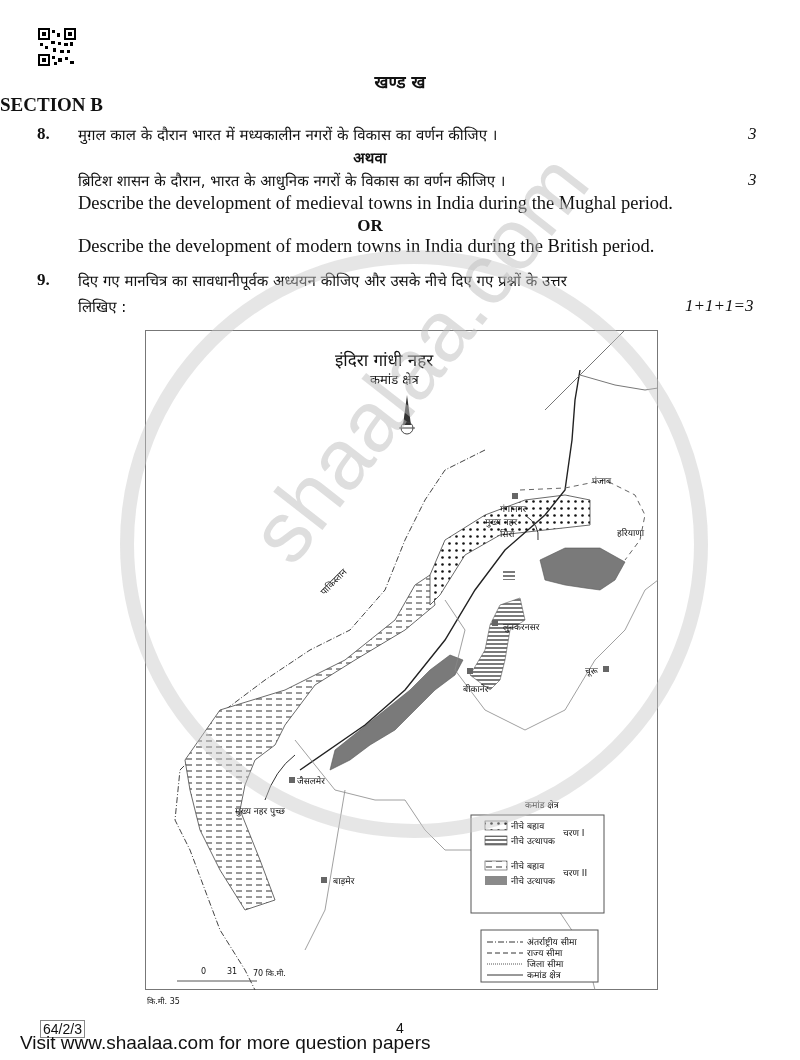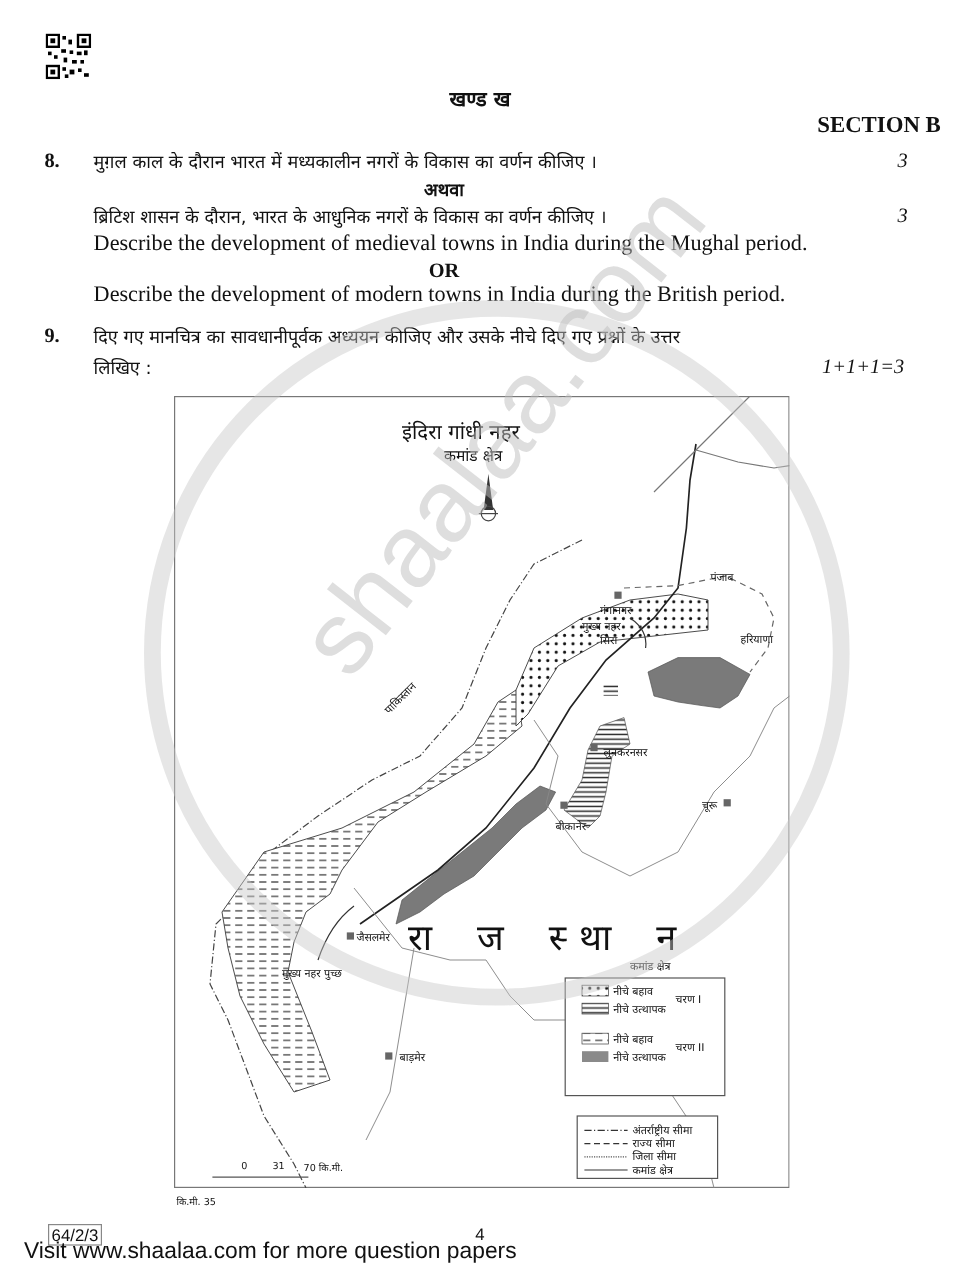--- a/index.html
+++ b/index.html
@@ -1,21 +1,21 @@
 <!DOCTYPE html>
 <html><head>
 <meta charset="utf-8">
 <style>
   html, body { margin:0; padding:0; background:#ffffff; }
   body { width:800px; height:1060px; position:relative; overflow:hidden;
          font-family: "DejaVu Serif", "Liberation Serif", serif; color:#111; }
   .abs { position:absolute; }
   .qr { left:38px; top:28px; width:38px; height:38px; }
   .hdr-hi { left:0; width:800px; top:70px; text-align:center; font-size:17px; font-weight:bold; font-family:"DejaVu Sans", sans-serif; }
-  .hdr-en { left:0; width:784px; top:94px; text-align:right; font-size:19px; font-weight:bold; font-family:"Liberation Serif", serif; }
+  .hdr-en { left:0; width:784px; top:94px; text-align:left; font-size:19px; font-weight:bold; font-family:"Liberation Serif", serif; }
   .qnum { font-weight:bold; font-size:17px; font-family:"Liberation Serif", serif; }
   .hi { font-family:"DejaVu Sans", sans-serif; font-size:15px; }
   .en { font-family:"Liberation Serif", serif; font-size:18.5px; }
   .marks { font-family:"Liberation Serif", serif; font-style:italic; font-size:17px; }
   .center { left:0; width:740px; text-align:center; }
   .or { font-weight:bold; font-family:"Liberation Serif", serif; font-size:17px; }
   .orhi { font-weight:bold; font-family:"DejaVu Sans", sans-serif; font-size:15px; }
   .map { left:145px; top:330px; width:513px; height:504px; }
   .map-title { font-family:"DejaVu Sans", sans-serif; font-size:17px; }
   .map-sub { font-family:"DejaVu Sans", sans-serif; font-size:13px; }
@@ -154,21 +154,20 @@
   <div class="abs map-lbl" style="left:447px;top:144px;font-size:9px;">पंजाब</div>
   <div class="abs map-lbl" style="left:472px;top:196px;font-size:9px;">हरियाणा</div>
   <div class="abs map-lbl" style="left:172px;top:245px;font-size:9px;transform:rotate(-45deg);">पाकिस्तान</div>
   <div class="abs map-lbl" style="left:355px;top:172px;font-size:9px;">गंगानगर</div>
   <div class="abs map-lbl" style="left:340px;top:185px;font-size:9px;">मुख्य नहर</div>
   <div class="abs map-lbl" style="left:355px;top:197px;font-size:9px;">सिरा</div>
   <div class="abs map-lbl" style="left:358px;top:290px;font-size:9px;">लुनकरनसर</div>
   <div class="abs map-lbl" style="left:440px;top:334px;font-size:9px;">चूरू</div>
   <div class="abs map-lbl" style="left:318px;top:352px;font-size:9px;">बीकानेर</div>
   <div class="abs map-lbl" style="left:152px;top:444px;font-size:9px;">जैसलमेर</div>
-  <div class="abs" style="left:195px;top:430px;font-family:'DejaVu Sans',sans-serif;font-size:30px;letter-spacing:14px;">रा ज स्था न</div>
   <div class="abs map-lbl" style="left:90px;top:474px;font-size:9px;">मुख्य नहर पुच्छ</div>
   <div class="abs map-lbl" style="left:188px;top:544px;font-size:9px;">बाड़मेर</div>
 
   <div class="abs map-lbl" style="left:380px;top:468px;font-size:9px;">कमांड क्षेत्र</div>
   <div class="abs map-lbl" style="left:366px;top:489px;font-size:9px;">नीचे बहाव</div>
   <div class="abs map-lbl" style="left:366px;top:504px;font-size:9px;">नीचे उत्थापक</div>
   <div class="abs map-lbl" style="left:366px;top:529px;font-size:9px;">नीचे बहाव</div>
   <div class="abs map-lbl" style="left:366px;top:544px;font-size:9px;">नीचे उत्थापक</div>
   <div class="abs map-lbl" style="left:418px;top:496px;font-size:9px;">चरण I</div>
   <div class="abs map-lbl" style="left:418px;top:536px;font-size:9px;text-align:right;">चरण II</div>

